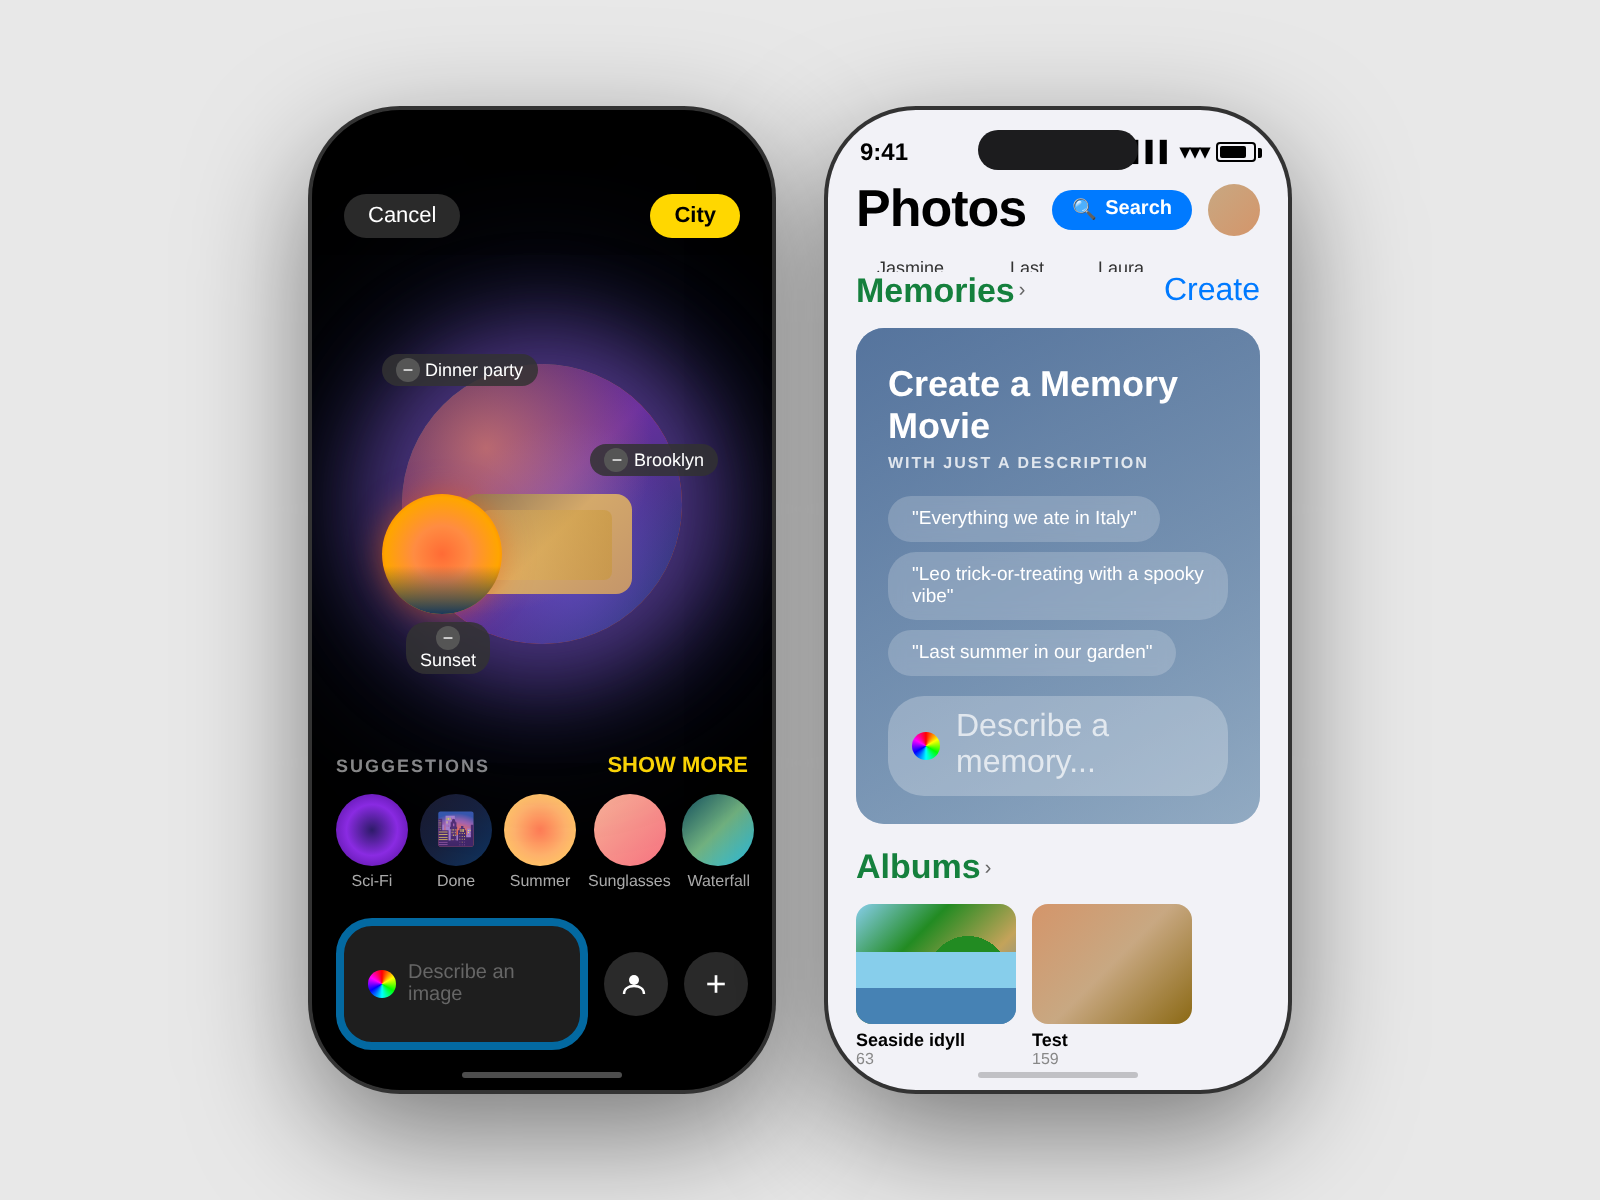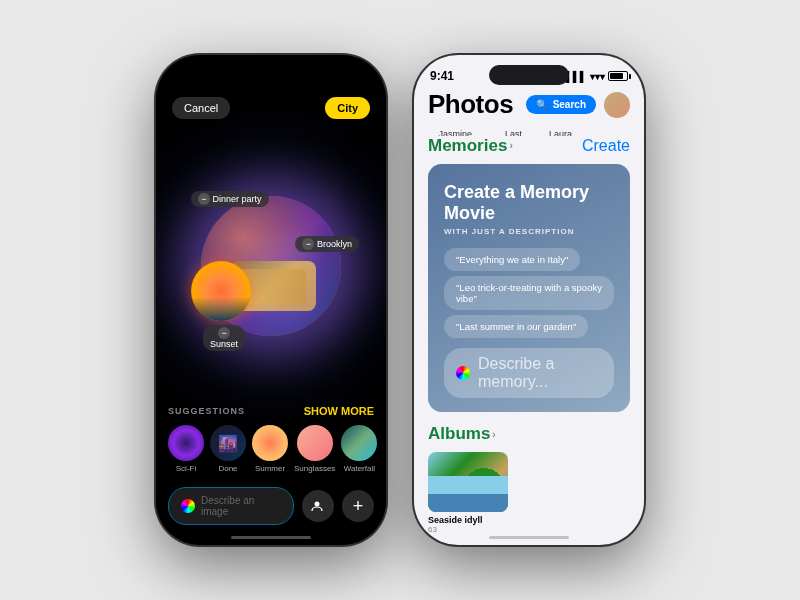--- a/index.html
+++ b/index.html
@@ -243,23 +243,23 @@
     
     .phone1-bottom {
       padding: 6px 12px 20px;
       display: flex;
       align-items: center;
       gap: 8px;
     }
     .describe-input {
       flex: 1;
       background: #1e1e1e;
-      border: 1px solid #0369a1;
+      border: 4px solid #0369a1;
       border-radius: 18px;
-      padding: 7px 12px;
+      padding: 18px 12px;
       display: flex;
       align-items: center;
       gap: 6px;
       cursor: text;
     }
     .describe-icon {
       width: 14px;
       height: 14px;
       background: conic-gradient(#f00, #ff0, #0f0, #0ff, #00f, #f0f, #f00);
       border-radius: 50%;
@@ -728,20 +728,25 @@
             <span class="section-title">Albums</span>
             <span class="section-chevron"> ›</span>
           </div>
         </div>
         <div class="albums-row">
           <div class="album-item">
             <div class="album-thumb at-seaside"></div>
             <div class="album-name">Seaside idyll</div>
             <div class="album-count">63</div>
           </div>
+          <div class="album-item">
+            <div class="album-thumb at-test"></div>
+            <div class="album-name">Test</div>
+            <div class="album-count">159</div>
+          </div>
         </div>
       </div>
 
       <div class="phone2-home-indicator"></div>
     </div>
   </div>
 
 </div>
 
 </body></html>

